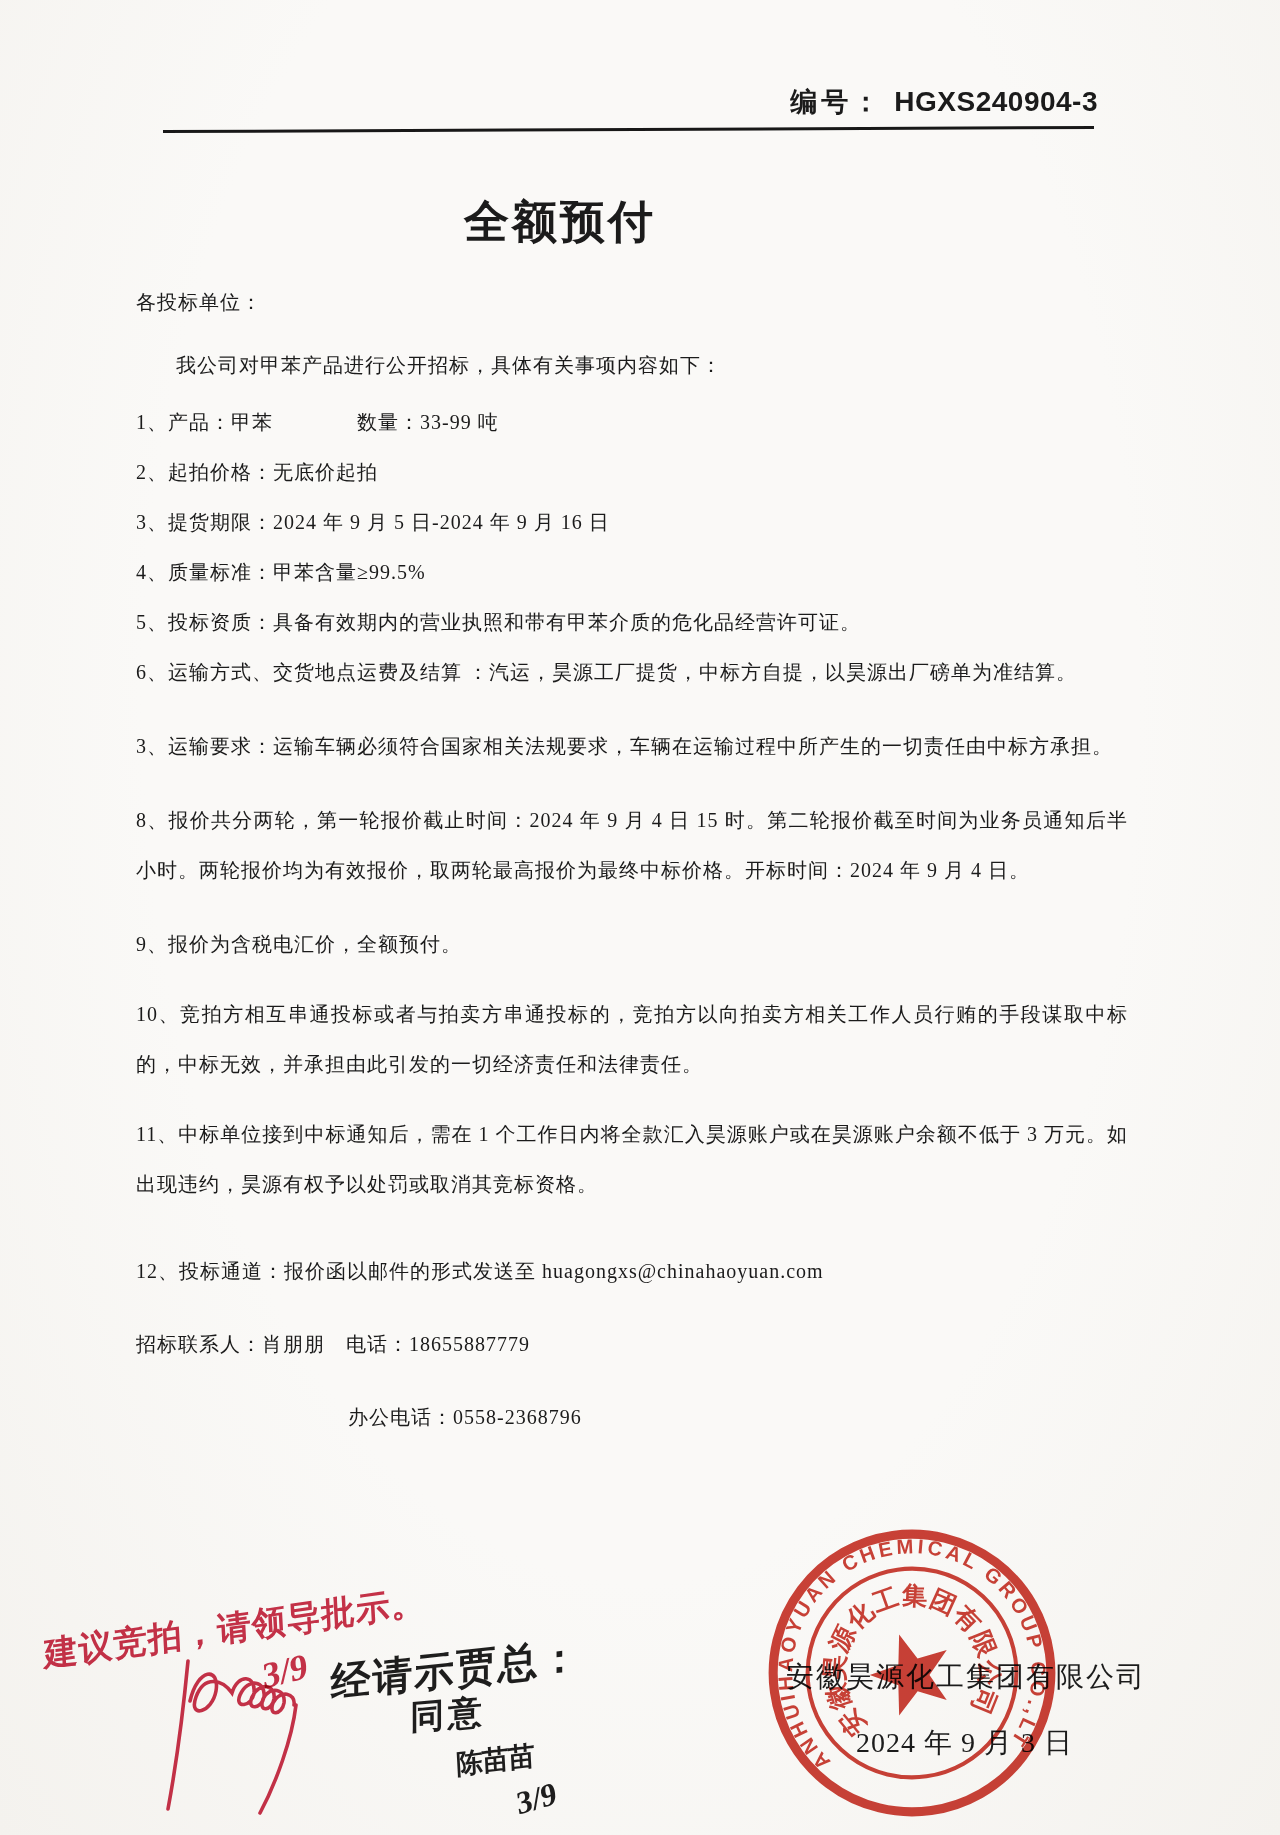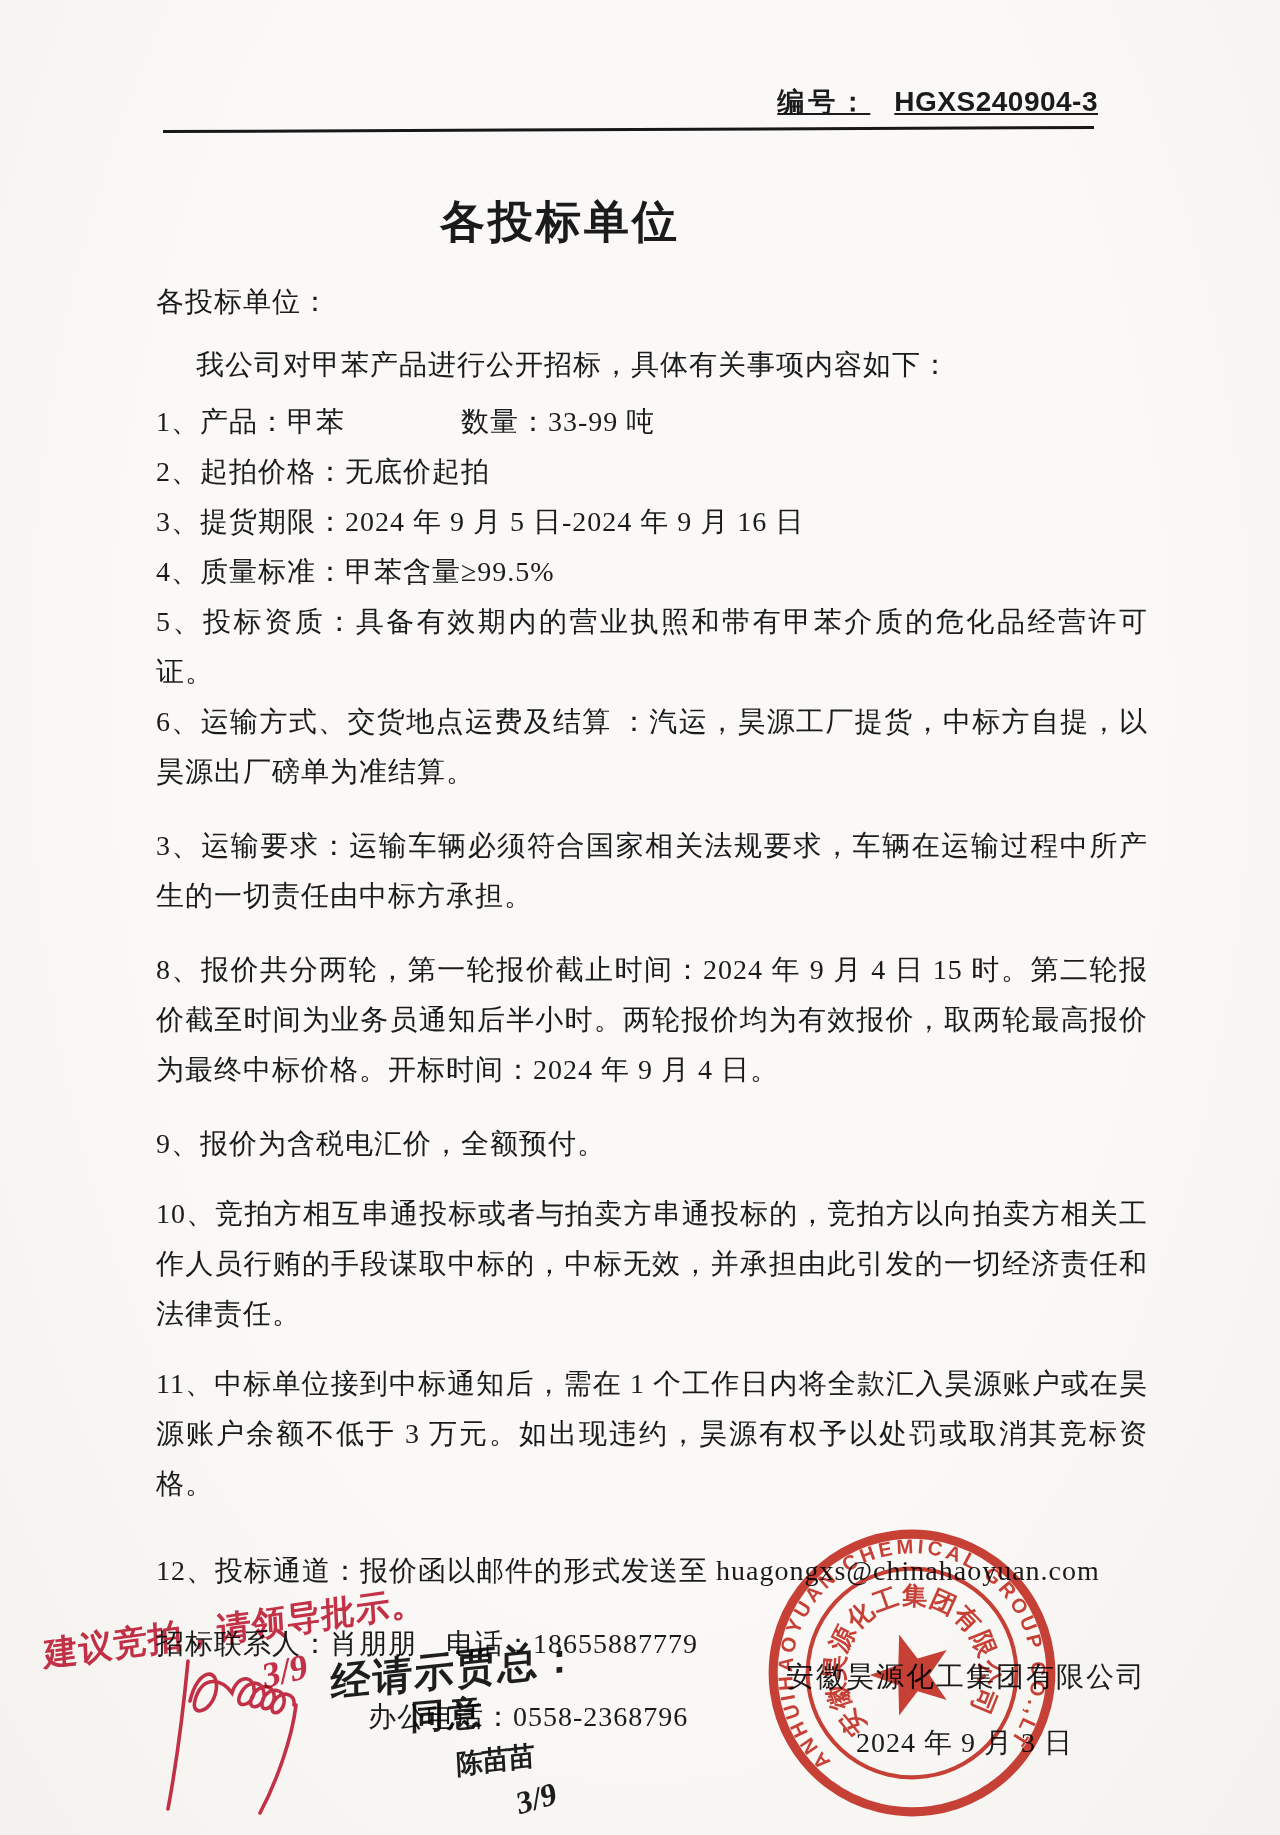--- a/index.html
+++ b/index.html
@@ -4,29 +4,29 @@
 <style>
   html,body { margin:0; padding:0; }
   body { background:#d9d7d2; }
   .page {
     position:relative; width:1280px; height:1835px; margin:0 auto;
     background: radial-gradient(ellipse at 50% 38%, #faf9f7 55%, #f4f2ee 100%);
     font-family:"Liberation Serif","DejaVu Serif",serif;
     color:#1b1b1b; overflow:hidden;
   }
   
-  .docno { position:absolute; top:84px; right:182px; display:flex; align-items:baseline; gap:24px; font-weight:bold;text-decoration:underline; }
+  .docno { position:absolute; top:84px; right:182px; display:flex; align-items:baseline; gap:11px; font-weight:bold; }
   .docno .lbl { font-size:27px; letter-spacing:4px; }
   .docno .val { font-family:"Liberation Sans","DejaVu Sans",sans-serif; font-size:28px; letter-spacing:.5px; }
   .hrule { position:absolute; left:163px; top:128px; width:931px; height:3px; background:#181818; transform:rotate(-0.25deg); }
   
   .title { position:absolute; left:148px; top:192px; width:824px; margin:0; text-align:center;
            font-size:45px; font-weight:bold; letter-spacing:3px; }
   
-  .content { position:absolute; left:156px; top:277px; width:992px; font-size:28px; line-height:50px; letter-spacing:1px; }
+  .content { position:absolute; left:136px; top:277px; width:992px; font-size:20px; line-height:50px; letter-spacing:1px; }
   .content p { margin:0; text-align:justify; }
   .salutation { font-weight:500; }
   .intro { margin-top:13px !important; text-indent:40px; }
   .i1 { margin-top:7px !important; }
   .mt24 { margin-top:24px !important; }
   .mt20 { margin-top:20px !important; }
   .mt37 { margin-top:37px !important; }
   .contacts { margin-top:23px; display:flex; justify-content:space-between; padding-right:34px;align-items:center; }
   .office { margin-top:23px !important; margin-left:212px !important; text-align:center; }
   
@@ -55,21 +55,21 @@
 <body>
 
 <div class="page">
 
   <div class="docno">
     <span class="lbl">编号：</span>
     <span class="val">HGXS240904-3</span>
   </div>
   <div class="hrule"></div>
 
-  <h1 class="title">各投标单位</h1>
+  <h1 class="title">全额预付</h1>
 
   <div class="content">
     <p class="salutation">各投标单位：</p>
     <p class="intro">我公司对甲苯产品进行公开招标，具体有关事项内容如下：</p>
     <p class="i1">1、产品：甲苯　　　　数量：33-99 吨</p>
     <p>2、起拍价格：无底价起拍</p>
     <p>3、提货期限：2024 年 9 月 5 日-2024 年 9 月 16 日</p>
     <p>4、质量标准：甲苯含量≥99.5%</p>
     <p>5、投标资质：具备有效期内的营业执照和带有甲苯介质的危化品经营许可证。</p>
     <p>6、运输方式、交货地点运费及结算 ：汽运，昊源工厂提货，中标方自提，以昊源出厂磅单为准结算。</p>

